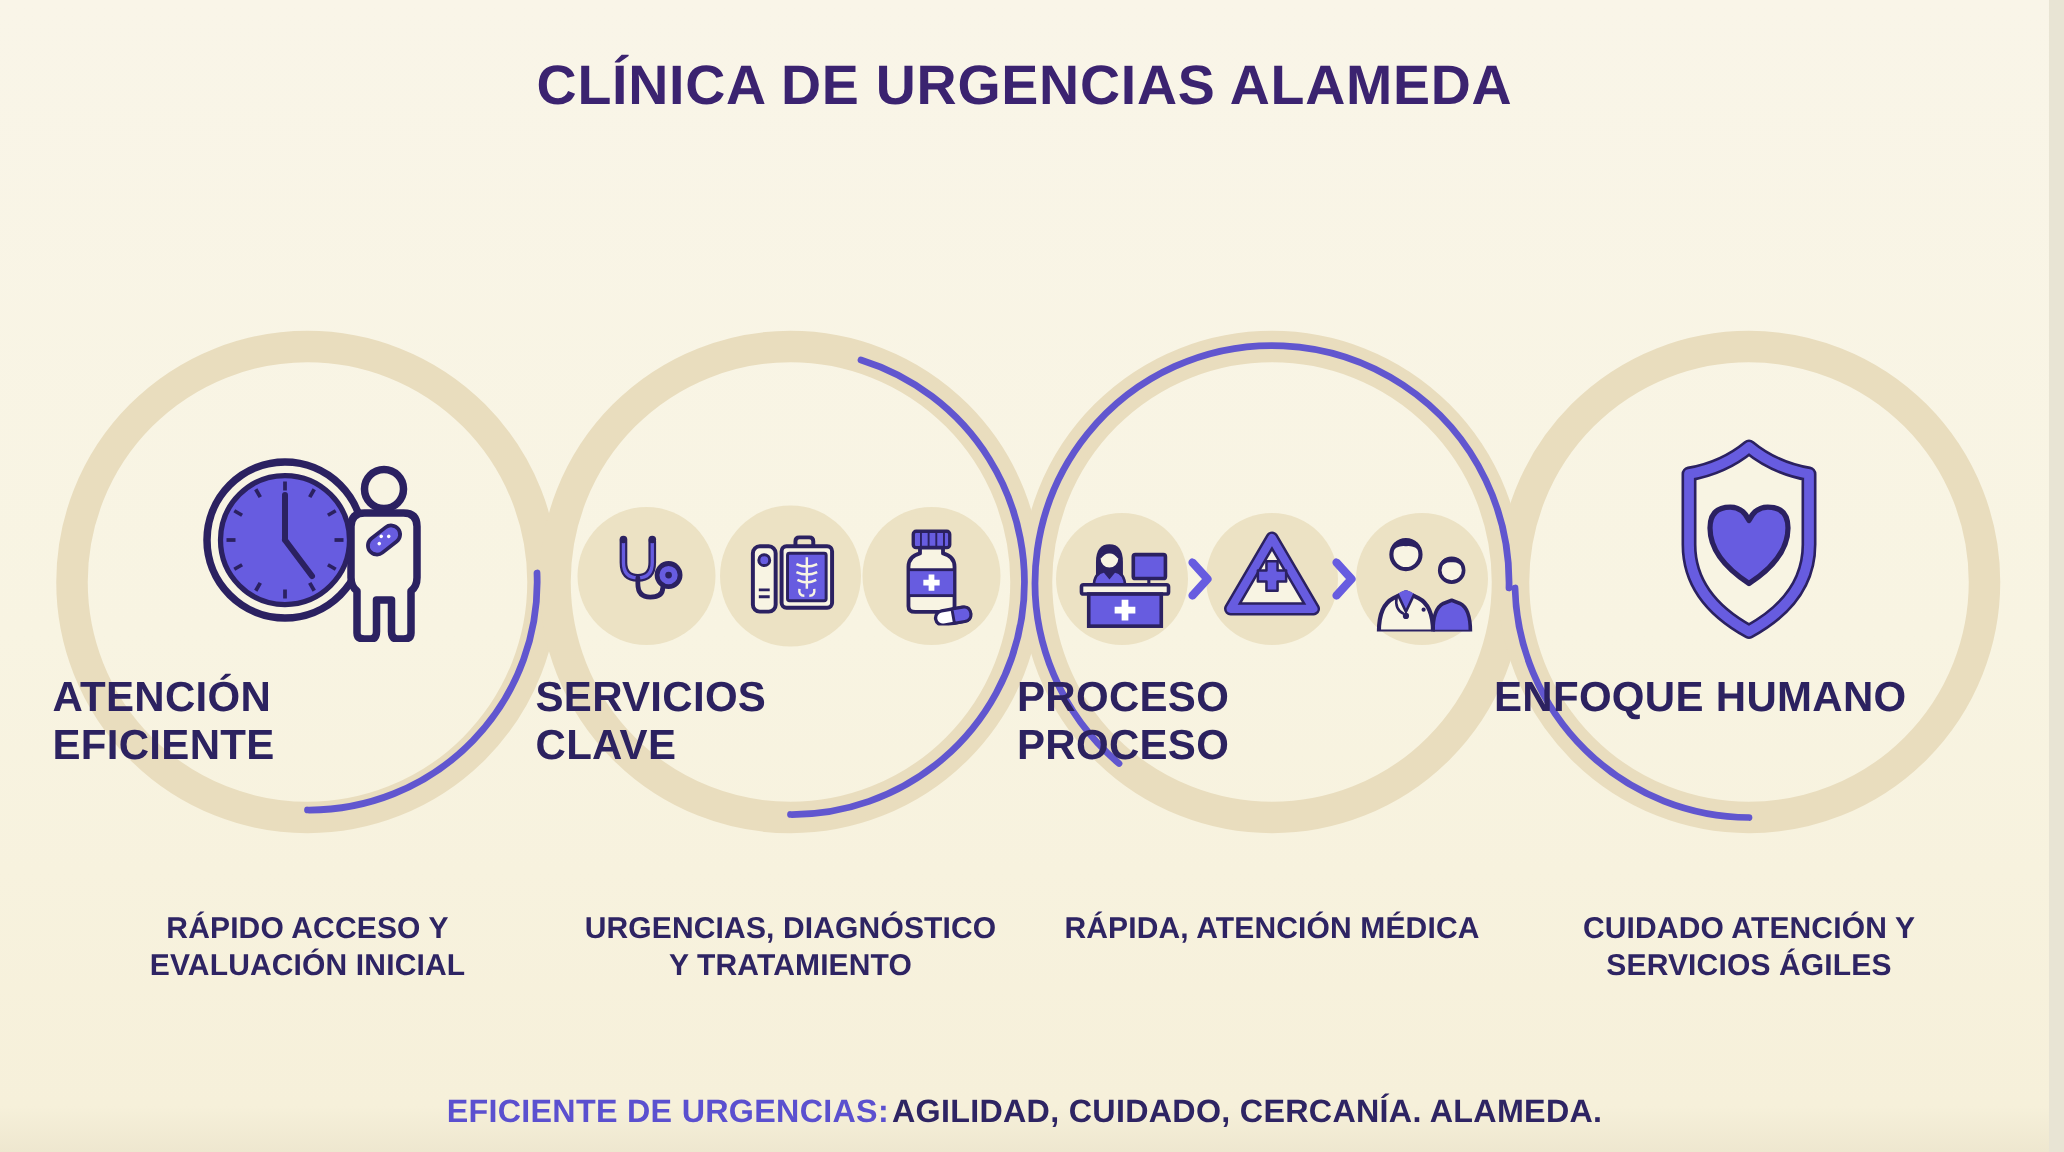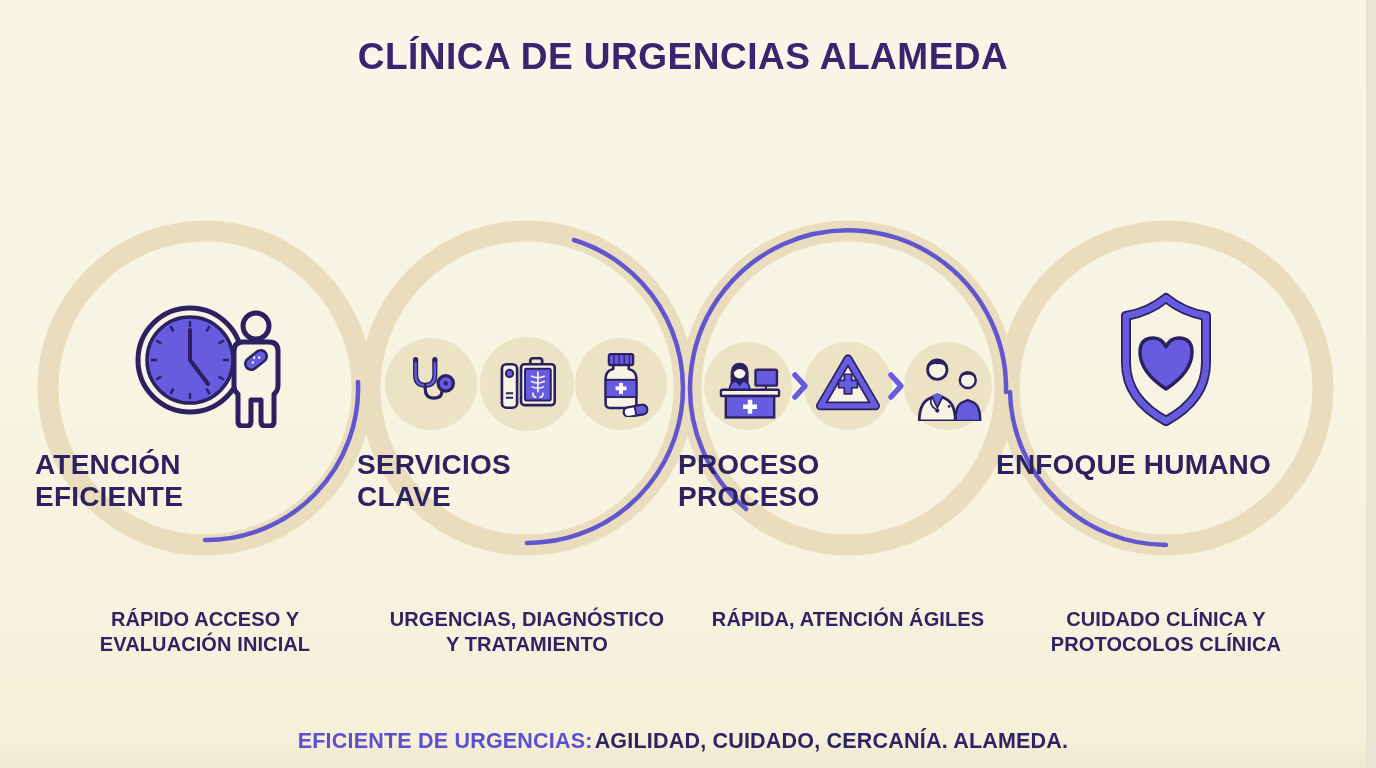--- a/index.html
+++ b/index.html
@@ -207,24 +207,24 @@
 
   <div class="step-desc p1">
     <div>RÁPIDO ACCESO Y</div>
     <div>EVALUACIÓN INICIAL</div>
   </div>
   <div class="step-desc p2">
     <div>URGENCIAS, DIAGNÓSTICO</div>
     <div>Y TRATAMIENTO</div>
   </div>
   <div class="step-desc p3">
-    <div>RÁPIDA, ATENCIÓN ÁGILES</div>
+    <div>RÁPIDA, ATENCIÓN MÉDICA</div>
   </div>
   <div class="step-desc p4">
-    <div>CUIDADO CLÍNICA Y</div>
-    <div>PROTOCOLOS CLÍNICA</div>
+    <div>CUIDADO ATENCIÓN Y</div>
+    <div>SERVICIOS ÁGILES</div>
   </div>
 
   <div class="footer">
     <span class="f-label">EFICIENTE DE URGENCIAS:</span><span class="f-text">AGILIDAD, CUIDADO, CERCANÍA. ALAMEDA.</span>
   </div>
 
 </div>
 
 </body></html>

